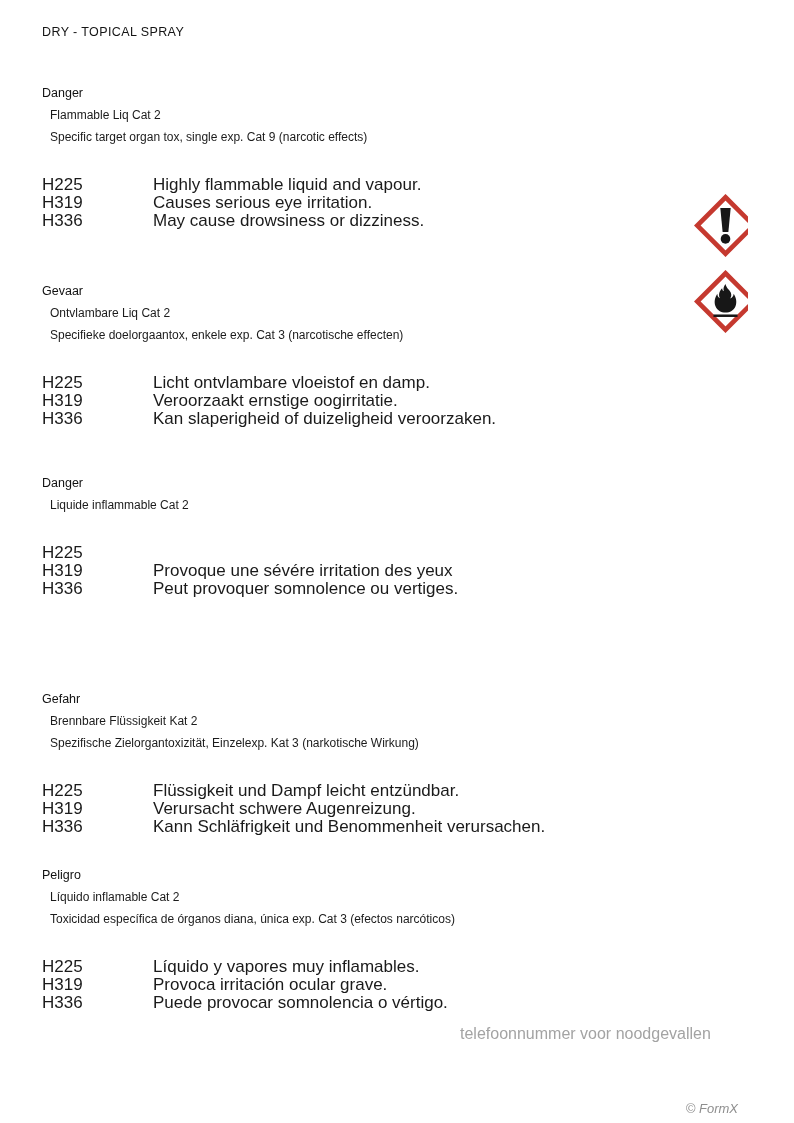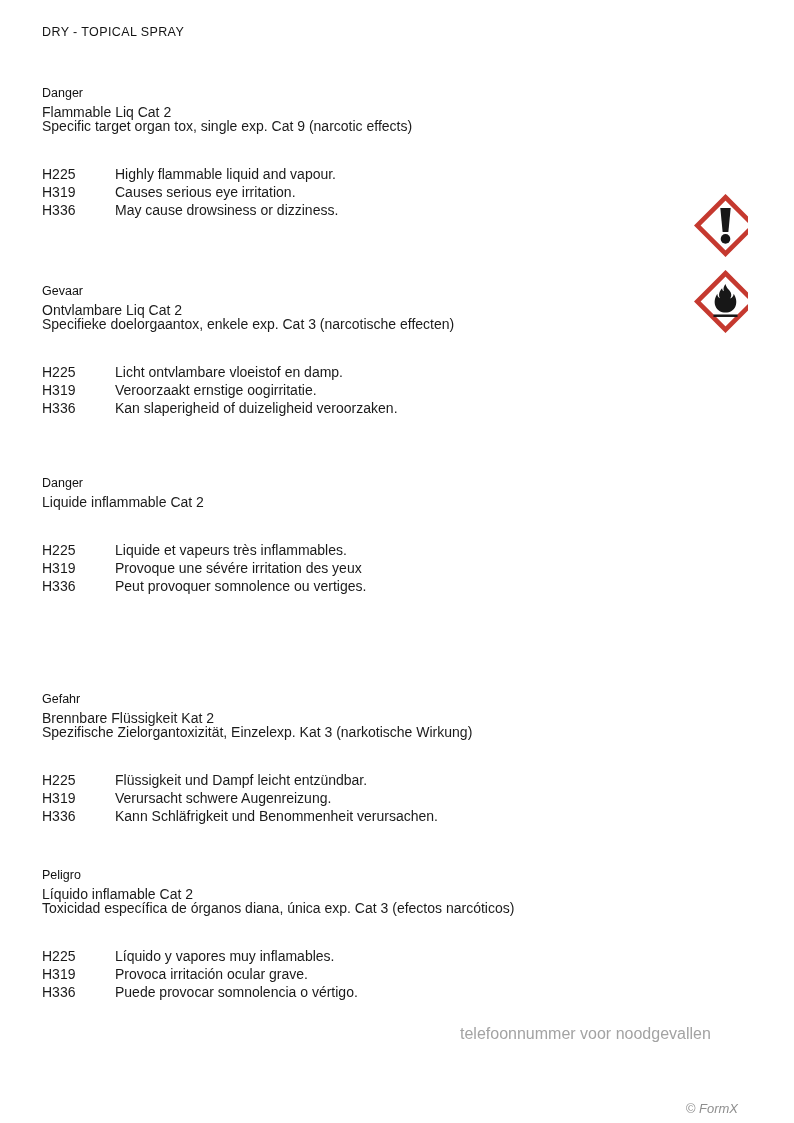--- a/index.html
+++ b/index.html
@@ -29,32 +29,33 @@
     left: 42px;
     width: 600px;
   }
   .lang-heading {
     font-size: 12.5px;
     font-weight: normal;
     color: #111111;
     margin: 0 0 5px 0;
   }
   .class-line {
-    font-size: 14px;
+    font-size: 12px;
     line-height: 14px;
-    margin: 0;
+    margin: 8px;
     color: #1b1b1b;
   }
   .hazard-list {
     margin-top: 32px;
   }
   .hz-row {
     display: flex;
-    font-size: 14px;
+    font-size: 17px;
     line-height: 18px;
+    gap: 38px;
   }
   .hz-code {
     width: 73px;
     flex: 0 0 73px;
   }
   .hz-text {
     flex: 1;
   }
   .pictograms {
     position: absolute;
@@ -136,21 +137,20 @@
       </div>
     </div>
   </div>
 
   <div class="lang-section sec-2">
     <div class="lang-heading">Danger</div>
     <p class="class-line">Liquide inflammable Cat 2</p>
     <div class="hazard-list">
       <div class="hz-row">
         <span class="hz-code">H225</span>
-        <span class="hz-text">Liquide et vapeurs très inflammables.</span>
       </div>
       <div class="hz-row">
         <span class="hz-code">H319</span>
         <span class="hz-text">Provoque une sévére irritation des yeux</span>
       </div>
       <div class="hz-row">
         <span class="hz-code">H336</span>
         <span class="hz-text">Peut provoquer somnolence ou vertiges.</span>
       </div>
     </div>

